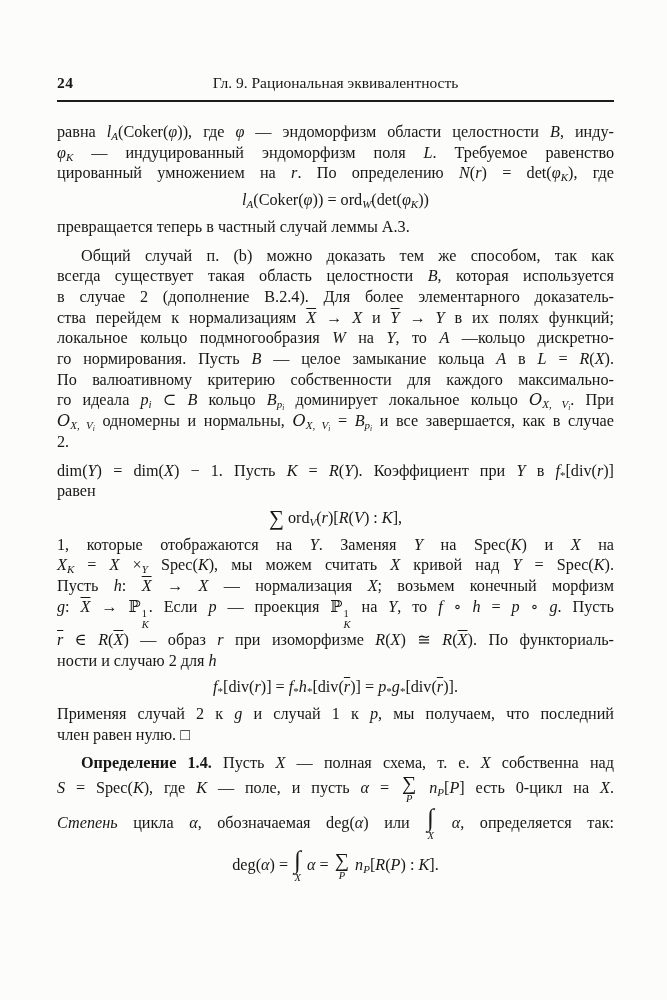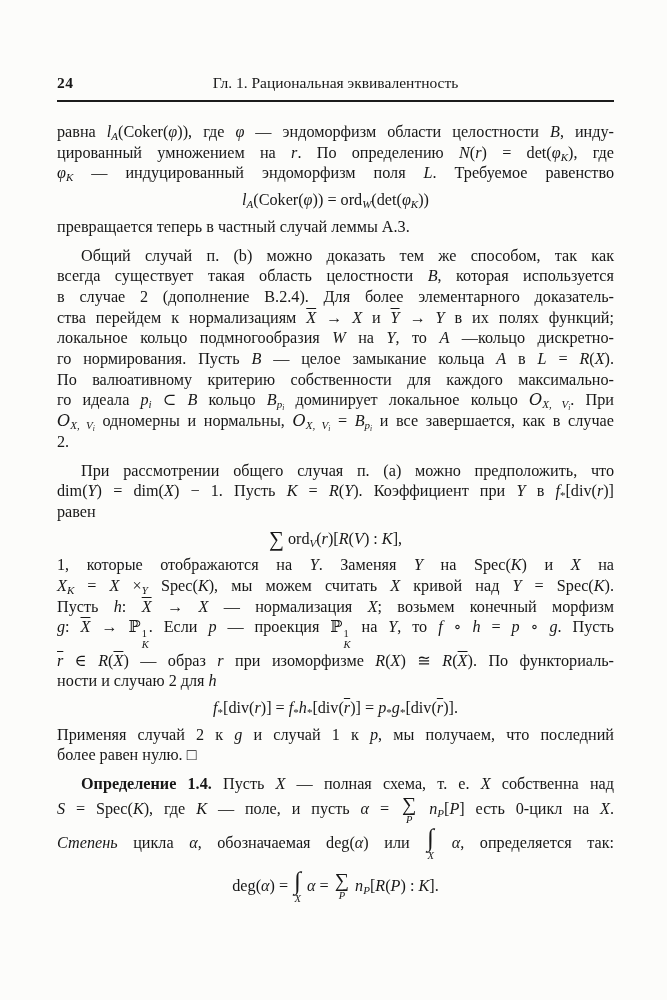--- a/index.html
+++ b/index.html
@@ -42,66 +42,65 @@
   }
 </style>
 </head>
 <body>
 
 <div class="page">
   <div class="content">
 
     <div class="hdr">
       <span class="pgnum">24</span>
-      <span class="htitle">Гл. 1. Рациональная эквивалентность</span>
+      <span class="htitle">Гл. 9. Рациональная эквивалентность</span>
     </div>
 
     <div class="bodytext">
 
       <div class="para">
         <div class="ln">равна <i>l<sub>A</sub></i>(Coker(<i>φ</i>)), где <i>φ</i> — эндоморфизм области целостности <i>B</i>, инду-</div>
+        <div class="ln"><i>φ<sub>K</sub></i> — индуцированный эндоморфизм поля <i>L</i>. Требуемое равенство</div>
         <div class="ln">цированный умножением на <i>r</i>. По определению <i>N</i>(<i>r</i>) = det(<i>φ<sub>K</sub></i>), где</div>
-        <div class="ln"><i>φ<sub>K</sub></i> — индуцированный эндоморфизм поля <i>L</i>. Требуемое равенство</div>
         <div class="ln formula"><i>l<sub>A</sub></i>(Coker(<i>φ</i>)) = ord<sub><i>W</i></sub>(det(<i>φ<sub>K</sub></i>))</div>
         <div class="ln last">превращается теперь в частный случай леммы А.3.</div>
       </div>
 
       <div class="para">
         <div class="ln ind">Общий случай п. (b) можно доказать тем же способом, так как</div>
         <div class="ln">всегда существует такая область целостности <i>B</i>, которая используется</div>
         <div class="ln">в случае 2 (дополнение В.2.4). Для более элементарного доказатель-</div>
         <div class="ln">ства перейдем к нормализациям <i class="bar">X</i> → <i>X</i> и <i class="bar">Y</i> → <i>Y</i> в их полях функций;</div>
         <div class="ln">локальное кольцо подмногообразия <i>W</i> на <i>Y</i>, то <i>A</i> —кольцо дискретно-</div>
         <div class="ln">го нормирования. Пусть <i>B</i> — целое замыкание кольца <i>A</i> в <i>L</i> = <i>R</i>(<i>X</i>).</div>
         <div class="ln">По валюативному критерию собственности для каждого максимально-</div>
         <div class="ln">го идеала <i>p<sub>i</sub></i> ⊂ <i>B</i> кольцо <i>B</i><sub><i>p<sub>i</sub></i></sub> доминирует локальное кольцо <i class="scr">O</i><sub><i>X, V<sub>i</sub></i></sub>. При</div>
         <div class="ln"><i class="scr">O</i><sub><i>X, V<sub>i</sub></i></sub> одномерны и нормальны, <i class="scr">O</i><sub><i>X, V<sub>i</sub></i></sub> = <i>B</i><sub><i>p<sub>i</sub></i></sub> и все завершается, как в случае</div>
         <div class="ln last">2.</div>
       </div>
 
       <div class="para">
-        <div class="ln ind">При рассмотрении общего случая п. (а) можно предположить, что</div>
         <div class="ln">dim(<i>Y</i>) = dim(<i>X</i>) − 1. Пусть <i>K</i> = <i>R</i>(<i>Y</i>). Коэффициент при <i>Y</i> в <i>f</i><sub>*</sub>[div(<i>r</i>)]</div>
         <div class="ln last">равен</div>
         <div class="ln formula"><span class="big">∑</span> ord<sub><i>V</i></sub>(<i>r</i>)[<i>R</i>(<i>V</i>) : <i>K</i>],</div>
         <div class="ln">1, которые отображаются на <i>Y</i>. Заменяя <i>Y</i> на Spec(<i>K</i>) и <i>X</i> на</div>
         <div class="ln"><i>X<sub>K</sub></i> = <i>X</i> ×<sub><i>Y</i></sub> Spec(<i>K</i>), мы можем считать <i>X</i> кривой над <i>Y</i> = Spec(<i>K</i>).</div>
         <div class="ln">Пусть <i>h</i>: <i class="bar">X</i> → <i>X</i> — нормализация <i>X</i>; возьмем конечный морфизм</div>
         <div class="ln"><i>g</i>: <i class="bar">X</i> → ℙ<span class="ss">
               <span>1</span>
               <span><i>K</i></span>
             </span>. Если <i>p</i> — проекция ℙ<span class="ss">
               <span>1</span>
               <span><i>K</i></span>
             </span> на <i>Y</i>, то <i>f</i> ∘ <i>h</i> = <i>p</i> ∘ <i>g</i>. Пусть</div>
         <div class="ln"><i class="bar">r</i> ∈ <i>R</i>(<i class="bar">X</i>) — образ <i>r</i> при изоморфизме <i>R</i>(<i>X</i>) ≅ <i>R</i>(<i class="bar">X</i>). По функториаль-</div>
         <div class="ln last">ности и случаю 2 для <i>h</i></div>
         <div class="ln formula"><i>f</i><sub>*</sub>[div(<i>r</i>)] = <i>f</i><sub>*</sub><i>h</i><sub>*</sub>[div(<i class="bar">r</i>)] = <i>p</i><sub>*</sub><i>g</i><sub>*</sub>[div(<i class="bar">r</i>)].</div>
         <div class="ln">Применяя случай 2 к <i>g</i> и случай 1 к <i>p</i>, мы получаем, что последний</div>
-        <div class="ln last">более равен нулю. □</div>
+        <div class="ln last">член равен нулю. □</div>
       </div>
 
       <div class="para def">
         <div class="ln ind"><b>Определение 1.4.</b> Пусть <i>X</i> — полная схема, т. е. <i>X</i> собственна над</div>
         <div class="ln"><i>S</i> = Spec(<i>K</i>), где <i>K</i> — поле, и пусть <i>α</i> = <span class="st">
               <span class="s1">∑</span>
               <span class="s2"><i>P</i></span>
             </span> <i>n<sub>P</sub></i>[<i>P</i>] есть 0-цикл на <i>X</i>.</div>
         <div class="ln"><i>Степень</i> цикла <i>α</i>, обозначаемая deg(<i>α</i>) или <span class="st">
               <span class="s1 intg">∫</span>

